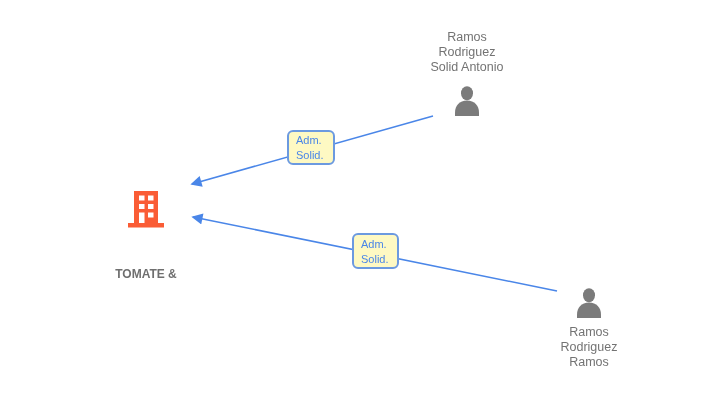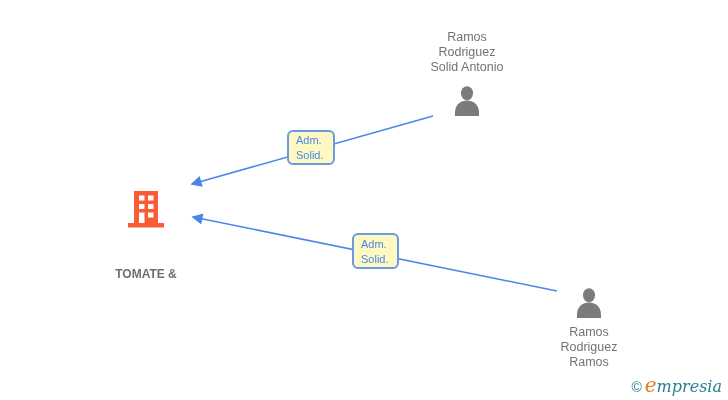--- a/index.html
+++ b/index.html
@@ -149,17 +149,14 @@
         <path d="M16 14.5 C 8.5 14.5 4 19.5 4 26.5 L 4 30 L 28 30 L 28 26.5 C 28 19.5 23.5 14.5 16 14.5 Z"></path>
       </g>
     </svg>
     <div class="person-label person2-label">
       <div>Ramos</div>
       <div>Rodriguez</div>
       <div>Ramos</div>
     </div>
   </div>
 
-  <div class="logo">
-    <span>©</span><span class="brand">empresia</span>
-  </div>
 
 </div>
 
 </body></html>

